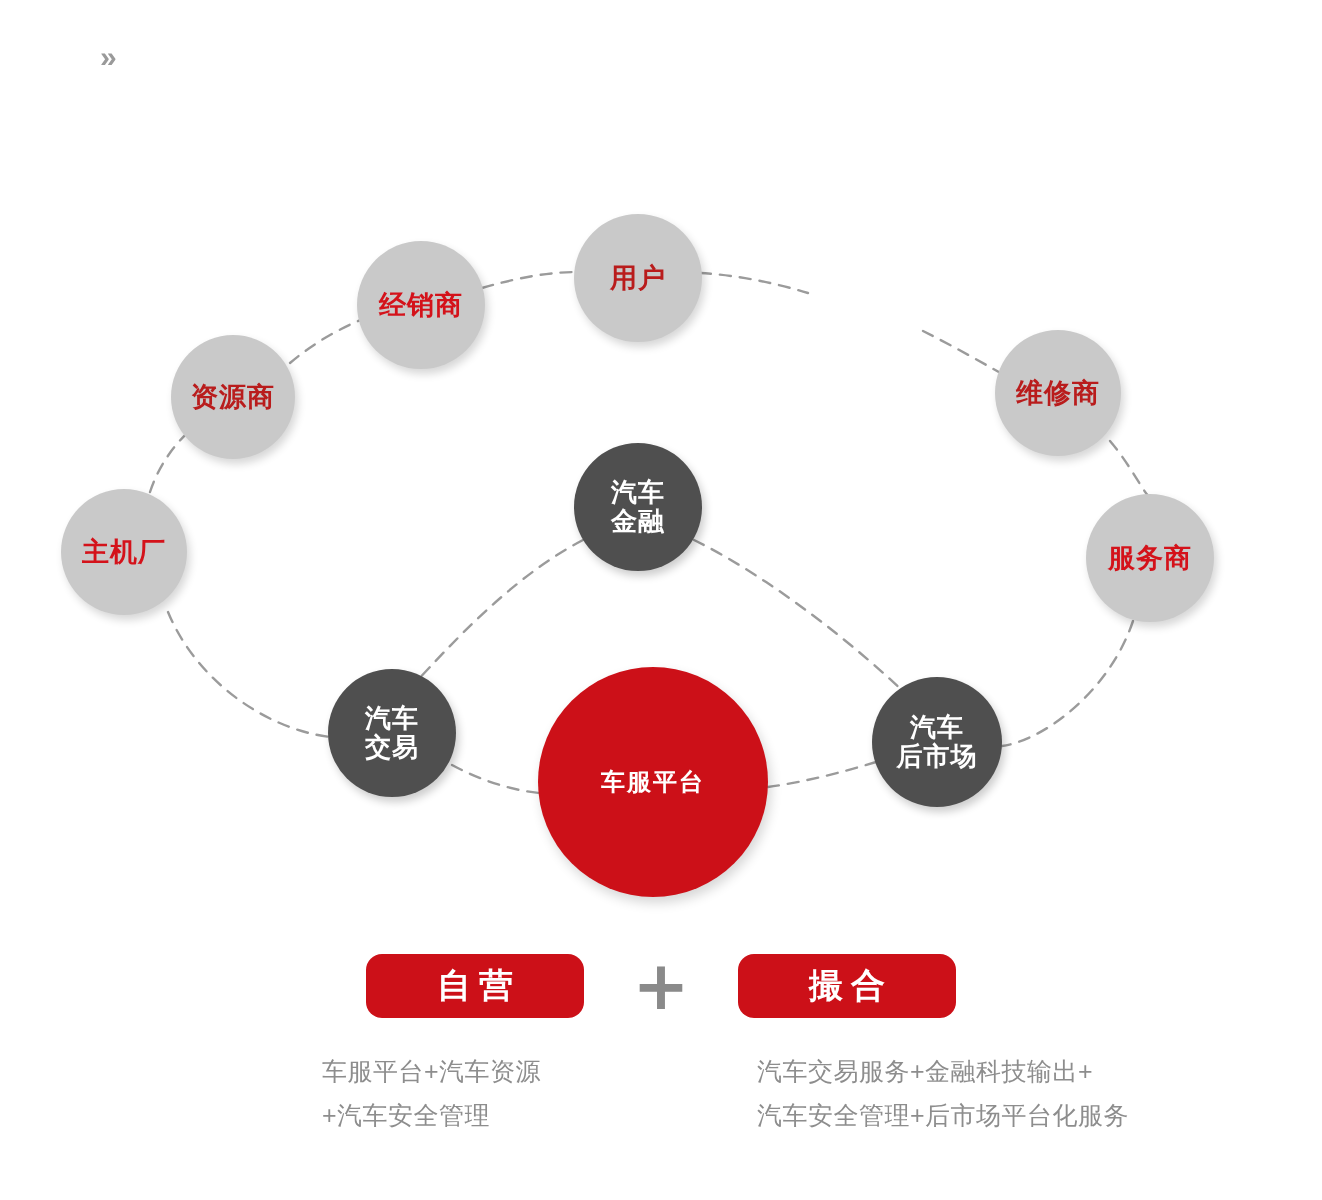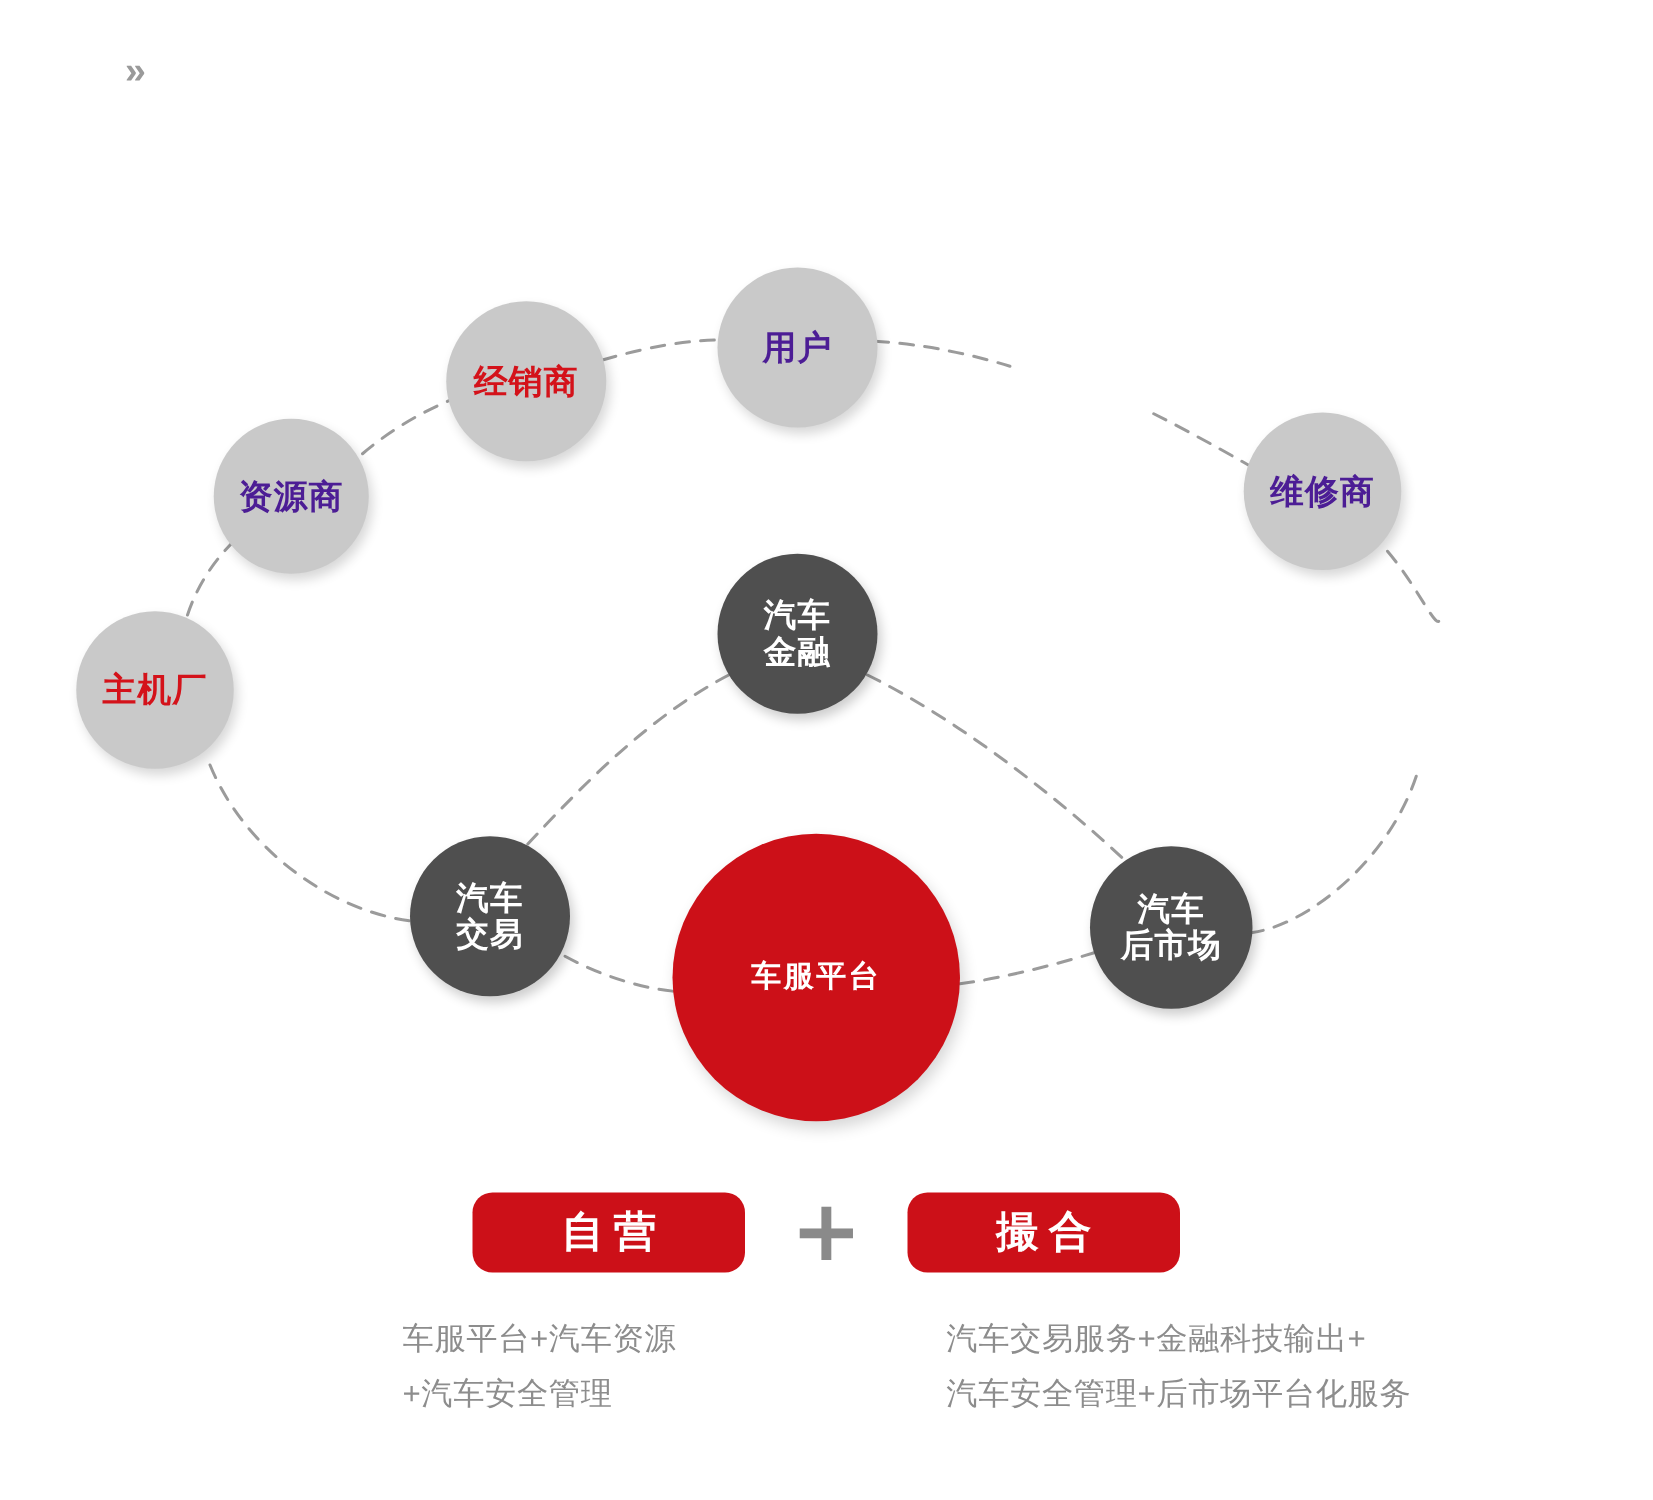--- a/index.html
+++ b/index.html
@@ -79,21 +79,21 @@
     white-space: pre-line;
   }
 
   .node.outer {
     background: #c9c9c9;
     box-shadow: 3px 5px 9px rgba(0,0,0,0.16);
   }
   .node.outer .label {
     font-size: 27px;
   }
-  .node.outer.gray-text .label { color: #4c1d95; }
+  .node.outer.gray-text .label { color: #b91c1c; }
   .node.outer.red-text  .label { color: #d4121a; }
 
   .node.inner {
     background: #4f4f4f;
     box-shadow: 3px 5px 9px rgba(0,0,0,0.20);
   }
   .node.inner .label {
     font-size: 26px;
     color: #ffffff;
   }
@@ -118,21 +118,21 @@
   }
   .pill-row {
     position: absolute;
     left: 0;
     top: 0;
     width: 1322px;
     height: 72px;
     display: flex;
     align-items: center;
     justify-content: center;
-    gap: 4px;
+    gap: 16px;
   }
   .pill {
     width: 218px;
     height: 64px;
     border-radius: 16px;
     background: #cc1018;
     color: #ffffff;
     font-size: 34px;
     font-weight: bold;
     letter-spacing: 8px;
@@ -227,20 +227,23 @@
 
     <div class="node outer gray-text" style="left:638px;  top:278px; width:128px; height:128px;">
       <span class="label">用户</span>
     </div>
 
 
     <div class="node outer gray-text" style="left:1058px; top:393px; width:126px; height:126px;">
       <span class="label">维修商</span>
     </div>
 
+    <div class="node outer red-text" style="left:1150px; top:558px; width:128px; height:128px;">
+      <span class="label">服务商</span>
+    </div>
 
     <div class="node inner" style="left:638px; top:507px; width:128px; height:128px;">
       <span class="label">汽车
 金融</span>
     </div>
 
     <div class="node inner" style="left:392px; top:733px; width:128px; height:128px;">
       <span class="label">汽车
 交易</span>
     </div>

